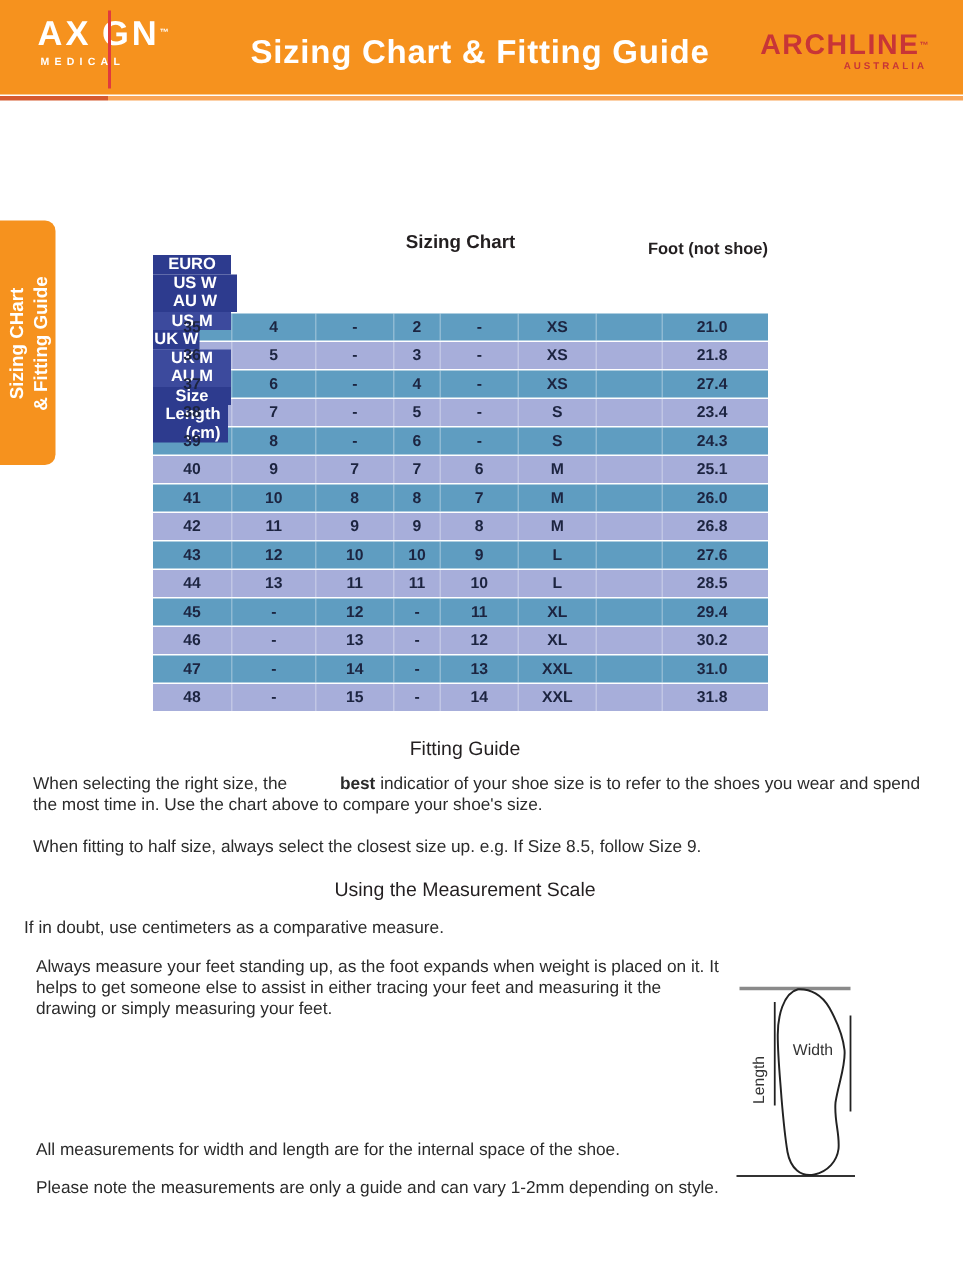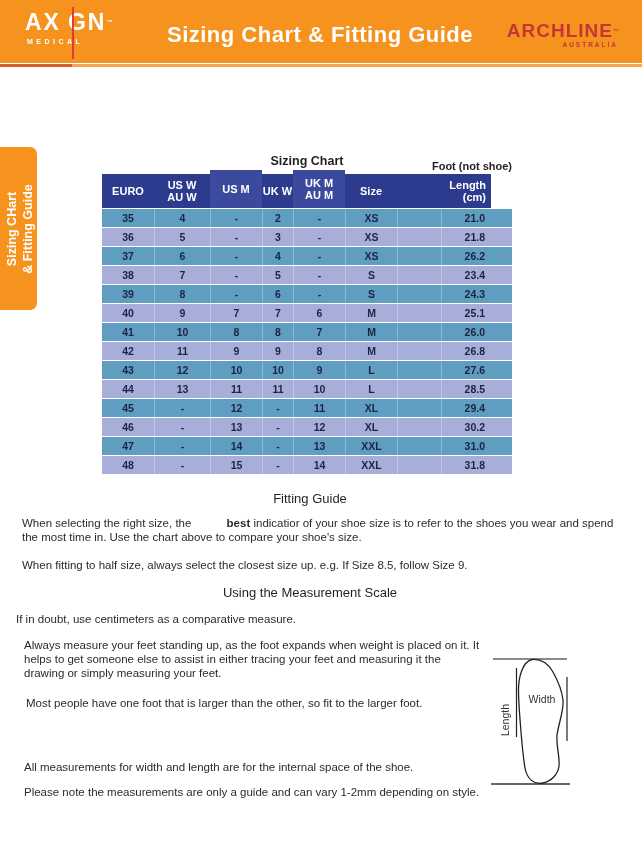--- a/index.html
+++ b/index.html
@@ -35,21 +35,21 @@
                    display:flex; flex-direction:column; justify-content:center; align-items:center;
                    color:#fff; font-weight:bold; font-size:12.5px; line-height:16px; white-space:nowrap; }
 
   
   .chart-block { position:absolute; left:102px; top:152px; width:410px; }
   .chart-title { position:absolute; left:0; top:2px; width:410px; text-align:center;
                  font-size:12.5px; font-weight:bold; color:#231f20; }
   .foot-note { position:absolute; right:0; top:8px; font-size:11px; font-weight:bold; color:#231f20; }
 
   .sizing-table { position:absolute; left:0; top:18px; width:410px; }
-  .thead { display:flex; align-items:flex-end; height:38px; margin-bottom:1px; }
+  .thead { display:flex; align-items:flex-start; height:38px; margin-bottom:1px;flex-direction:column; }
   .th { height:34px; background:#2D3B8E; color:#fff; font-weight:bold; font-size:11px; line-height:12.5px;
         display:flex; flex-direction:column; justify-content:center; align-items:center; }
   .th.tall { height:38px; background:#3C4A9D; }
   .th.right { align-items:flex-end; padding-right:5px; }
   .tr { display:flex; height:18px; margin-bottom:1px; }
   .tr:nth-child(odd) { background:#5F9DC1; }
   .tr:nth-child(even){ background:#A7AEDA; }
   .td { display:flex; align-items:center; justify-content:center;
         font-size:10.5px; font-weight:bold; color:#1C2440; }
   .td + .td { border-left:1px solid rgba(255,255,255,0.3); }
@@ -147,21 +147,21 @@
             <div class="td c7 right">21.8</div>
           </div>
           <div class="tr">
             <div class="td c0">37</div>
             <div class="td c1">6</div>
             <div class="td c2">-</div>
             <div class="td c3">4</div>
             <div class="td c4">-</div>
             <div class="td c5">XS</div>
             <div class="td c6"></div>
-            <div class="td c7 right">26.2</div>
+            <div class="td c7 right">27.4</div>
           </div>
           <div class="tr">
             <div class="td c0">38</div>
             <div class="td c1">7</div>
             <div class="td c2">-</div>
             <div class="td c3">5</div>
             <div class="td c4">-</div>
             <div class="td c5">S</div>
             <div class="td c6"></div>
             <div class="td c7 right">23.4</div>
@@ -272,21 +272,20 @@
 
   <div class="h2" style="top:491px;">Fitting Guide</div>
   <div class="para" style="left:22px; top:516px; width:606px;">
     <span>When selecting the right size, the </span><b>best</b><span> indicatior of your shoe size is to refer to the shoes you wear and spend the most time in. Use the chart above to compare your shoe's size.</span>
   </div>
   <div class="para" style="left:22px; top:558px; width:606px;">When fitting to half size, always select the closest size up. e.g. If Size 8.5, follow Size 9.</div>
 
   <div class="h2" style="top:585px;">Using the Measurement Scale</div>
   <div class="para" style="left:16px; top:612px; width:500px;">If in doubt, use centimeters as a comparative measure.</div>
   <div class="para" style="left:24px; top:638px; width:458px;">Always measure your feet standing up, as the foot expands when weight is placed on it. It helps to get someone else to assist in either tracing your feet and measuring it the drawing or simply measuring your feet.</div>
-  <div class="para" style="left:26px; top:696px; width:480px;">Most people have one foot that is larger than the other, so fit to the larger foot.</div>
   <div class="para" style="left:24px; top:760px; width:500px;">All measurements for width and length are for the internal space of the shoe.</div>
   <div class="para" style="left:24px; top:785px; width:460px;">Please note the measurements are only a guide and can vary 1-2mm depending on style.</div>
 
   <div class="diagram">
     <svg width="182" height="248" viewBox="0 0 182 248">
       <line x1="33" y1="59" x2="107" y2="59" stroke="#8a8a8a" stroke-width="2.2"></line>
       <line x1="31" y1="184" x2="110" y2="184" stroke="#333" stroke-width="1.3"></line>
       <line x1="56.5" y1="68" x2="56.5" y2="137" stroke="#222" stroke-width="1.2"></line>
       <line x1="107" y1="77" x2="107" y2="141" stroke="#222" stroke-width="1.2"></line>
       <path d="M72 59.5 C 80 59, 88 63, 93 72 C 98 81, 102 91, 103 100 C 104 110, 99 122, 97 135 C 96 147, 100 156, 99 166 C 98 174, 92 181, 83 183 C 74 185, 67 179, 65 168 C 63 156, 62 144, 61 132 C 60 118, 58.5 104, 58.5 90 C 58.5 78, 62 62, 72 59.5 Z" fill="none" stroke="#222" stroke-width="1.3"></path>

